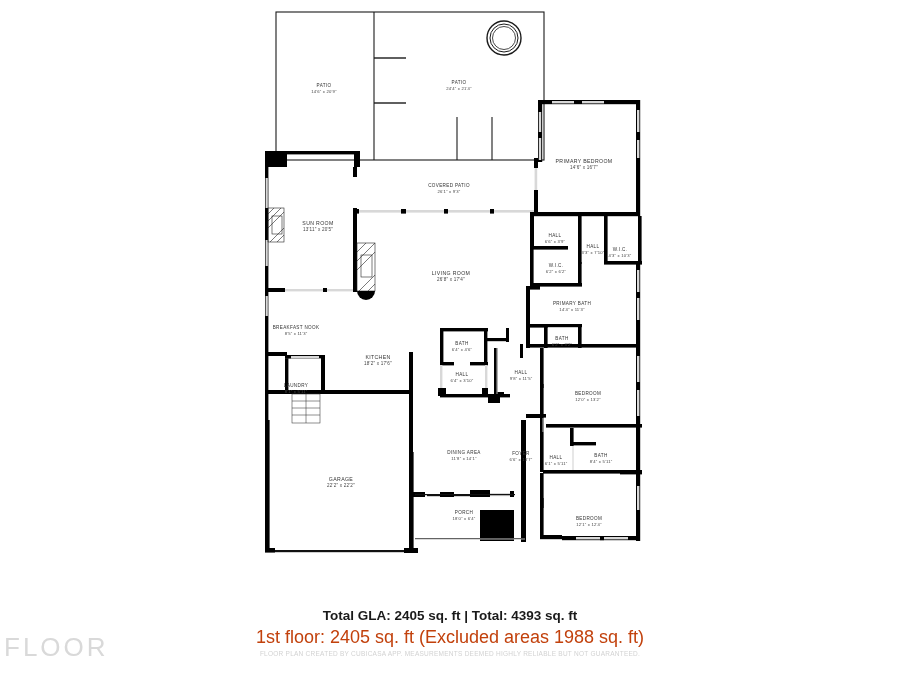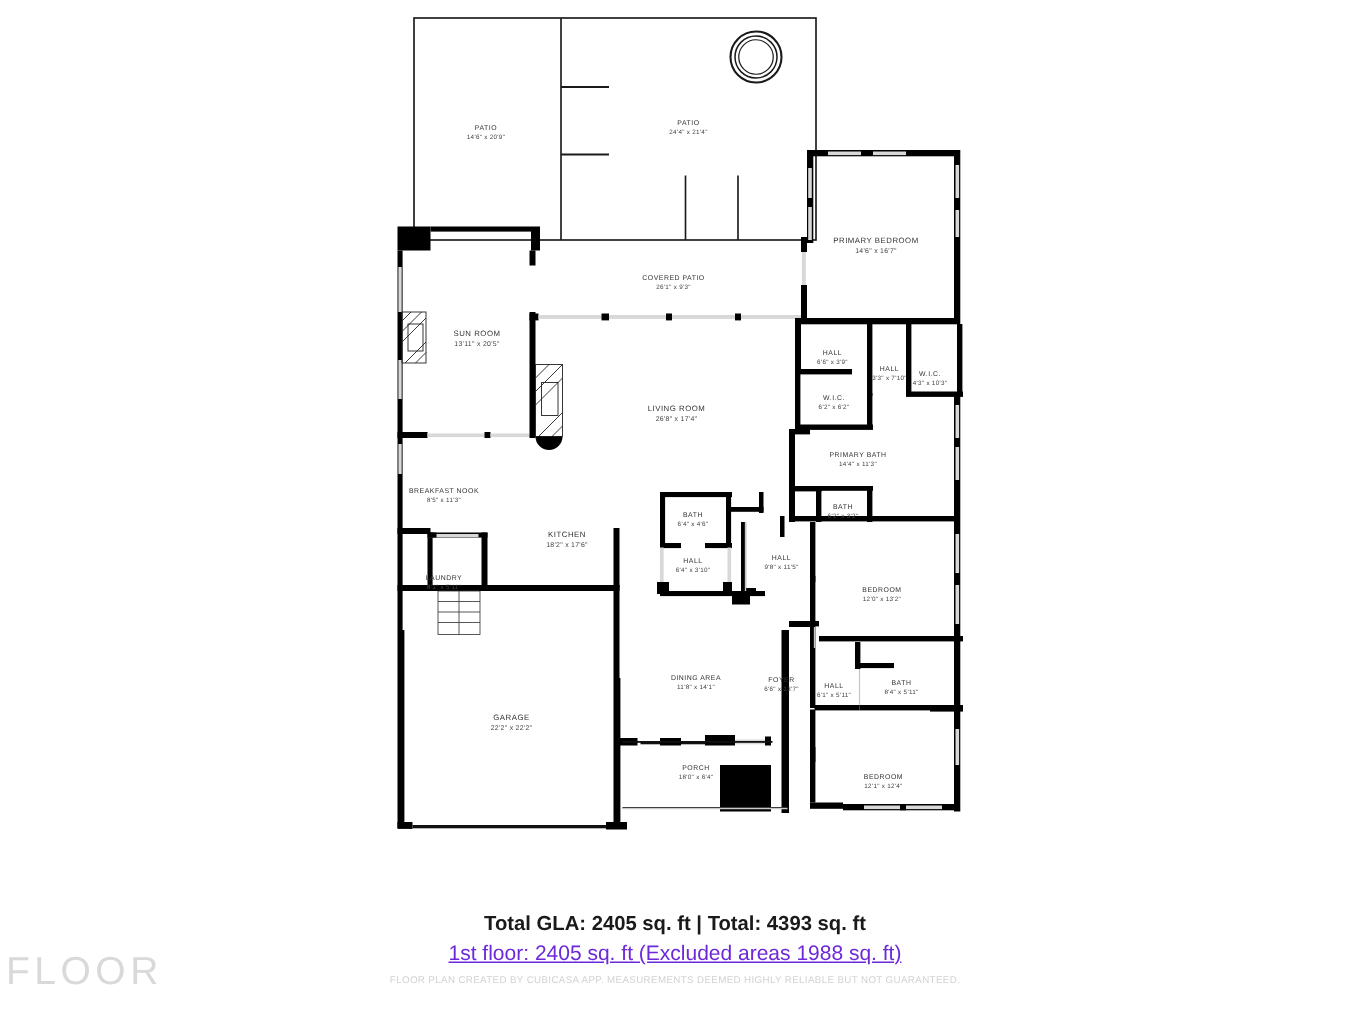--- a/index.html
+++ b/index.html
@@ -9,21 +9,21 @@
   #plan{position:absolute;left:0;top:0;width:900px;height:675px;}
 
   
   .watermark{position:absolute;left:4px;top:632px;font-size:26px;
              letter-spacing:3px;color:#d9d9d9;font-family:"Liberation Sans",sans-serif;
              user-select:none;}
 
   
   .footer{position:absolute;left:0;width:900px;text-align:center;}
   .f-line1{top:608px;font-size:13.5px;font-weight:bold;color:#1a1a1a;}
-  .f-line2{top:627px;font-size:14px;color:#6d28d9;text-decoration:underline;}
+  .f-line2{top:627px;font-size:18px;color:#c2410c;}
   .f-line3{top:650px;font-size:6.5px;color:#d2d2d2;letter-spacing:.25px;}
 
   
   .room{position:absolute;text-align:center;line-height:1.25;
         transform:translate(-50%,-50%);white-space:nowrap;pointer-events:none;}
   .room .rn{display:block;font-size:4.6px;letter-spacing:.35px;color:#333;}
   .room .rd{display:block;font-size:4.2px;letter-spacing:.2px;color:#444;}
   .room.big .rn{font-size:5.2px;}
   .room.big .rd{font-size:4.6px;}
 </style>

